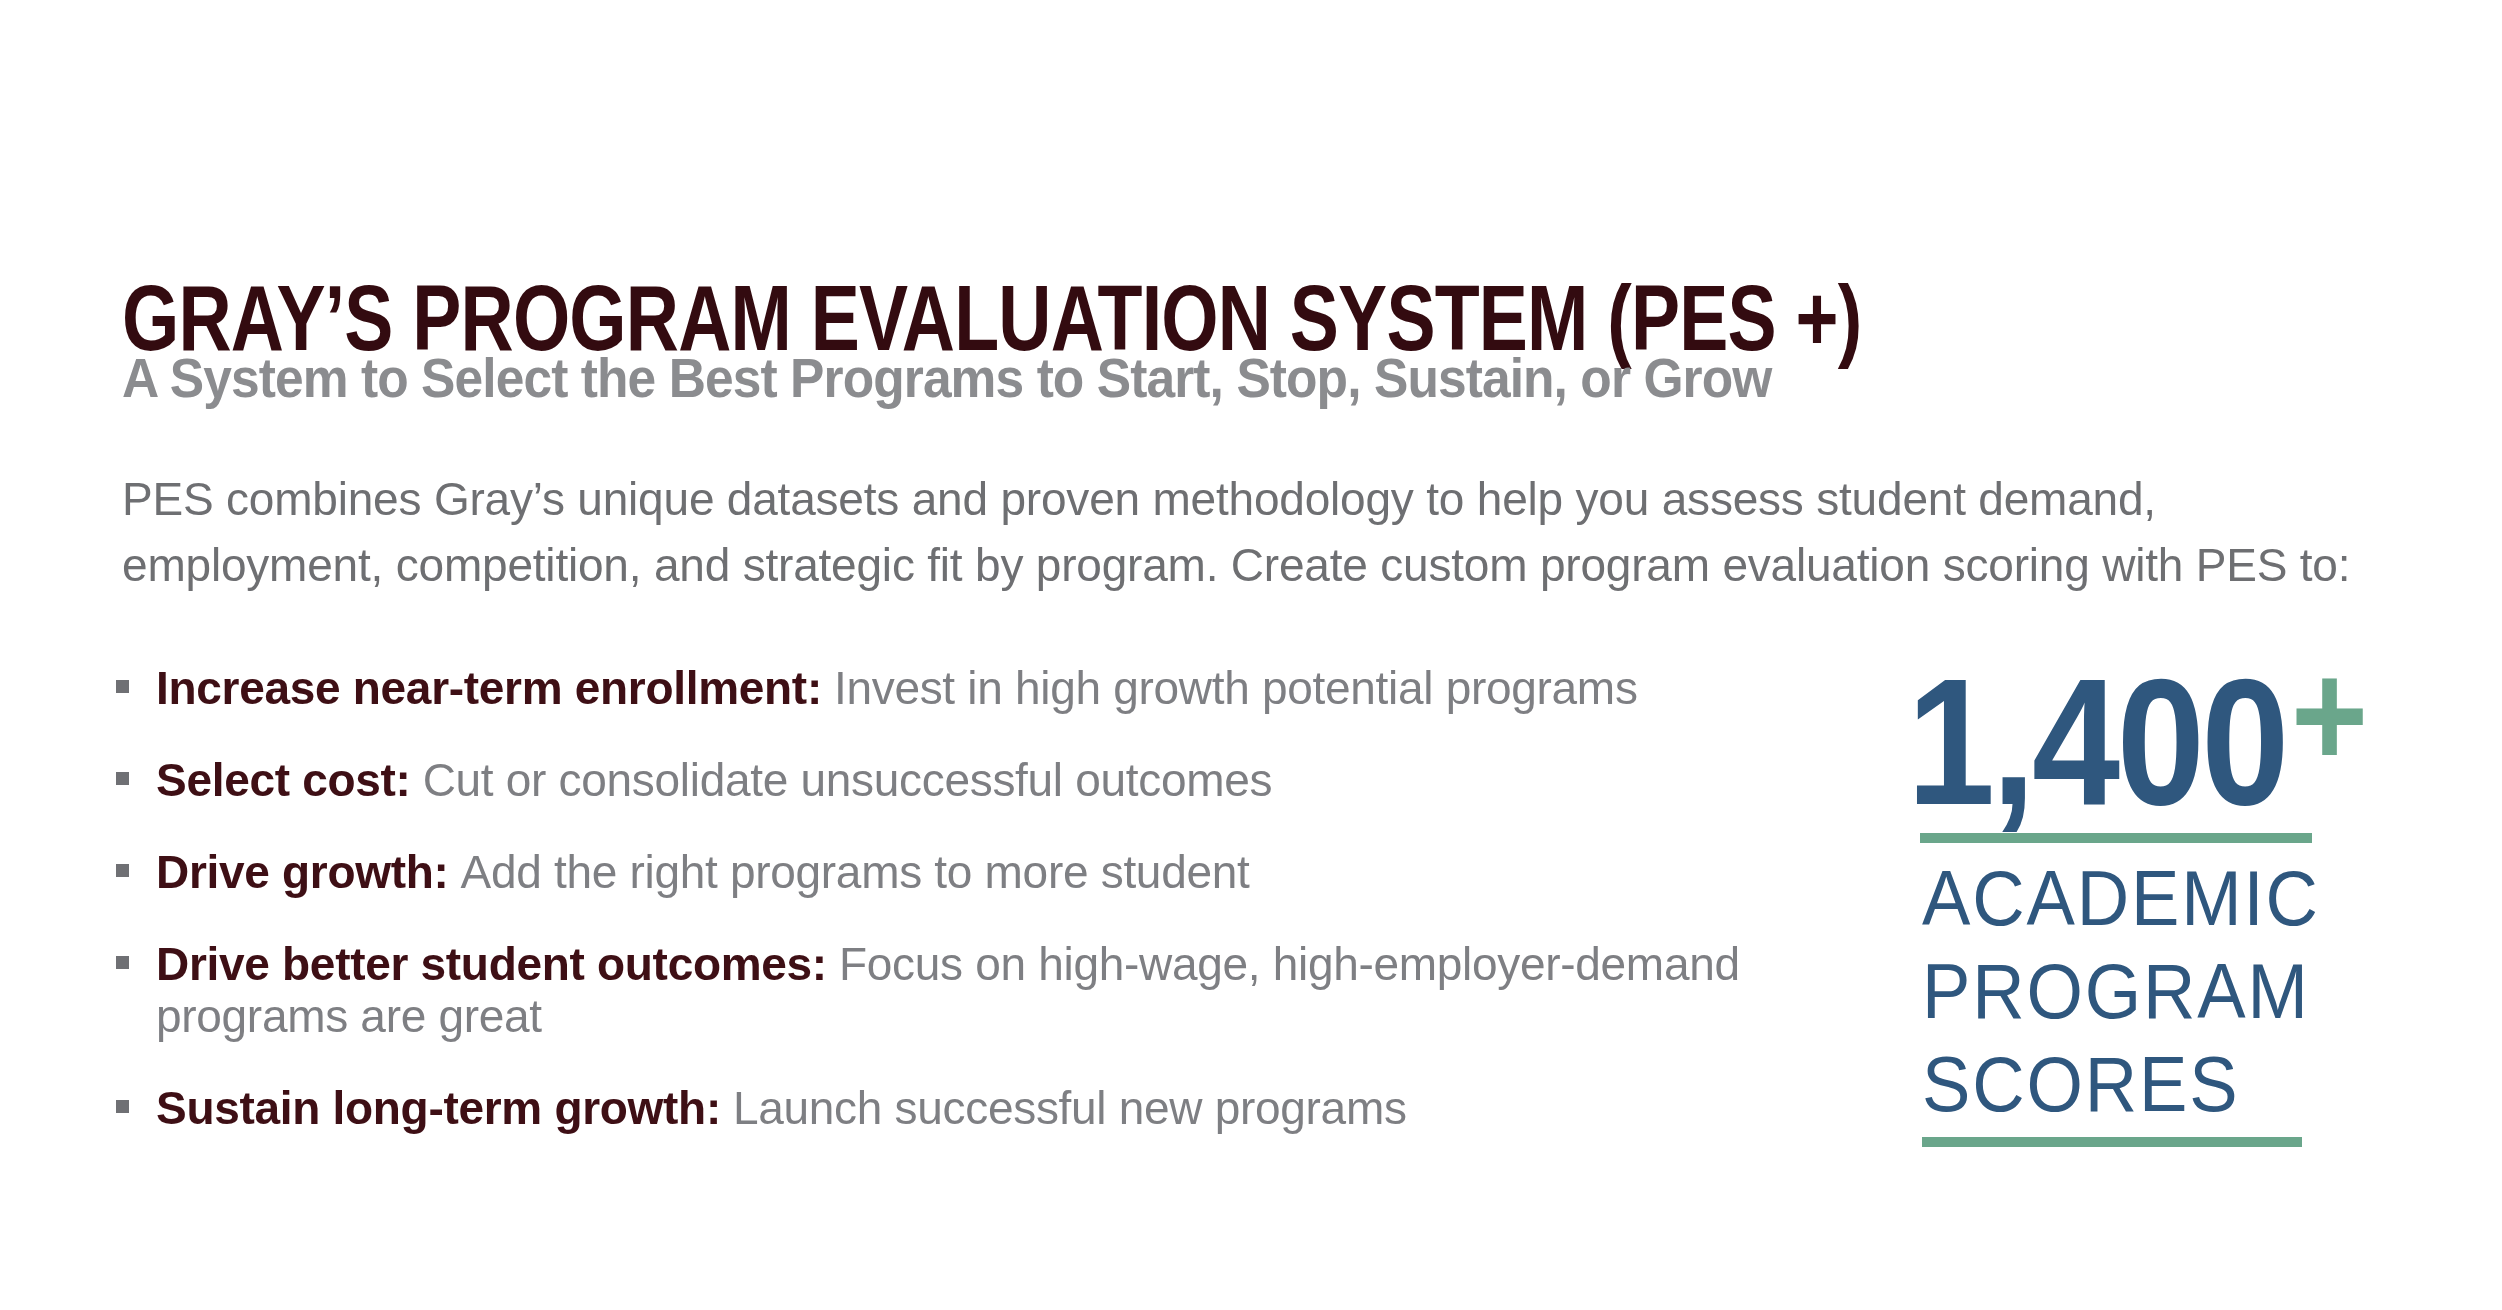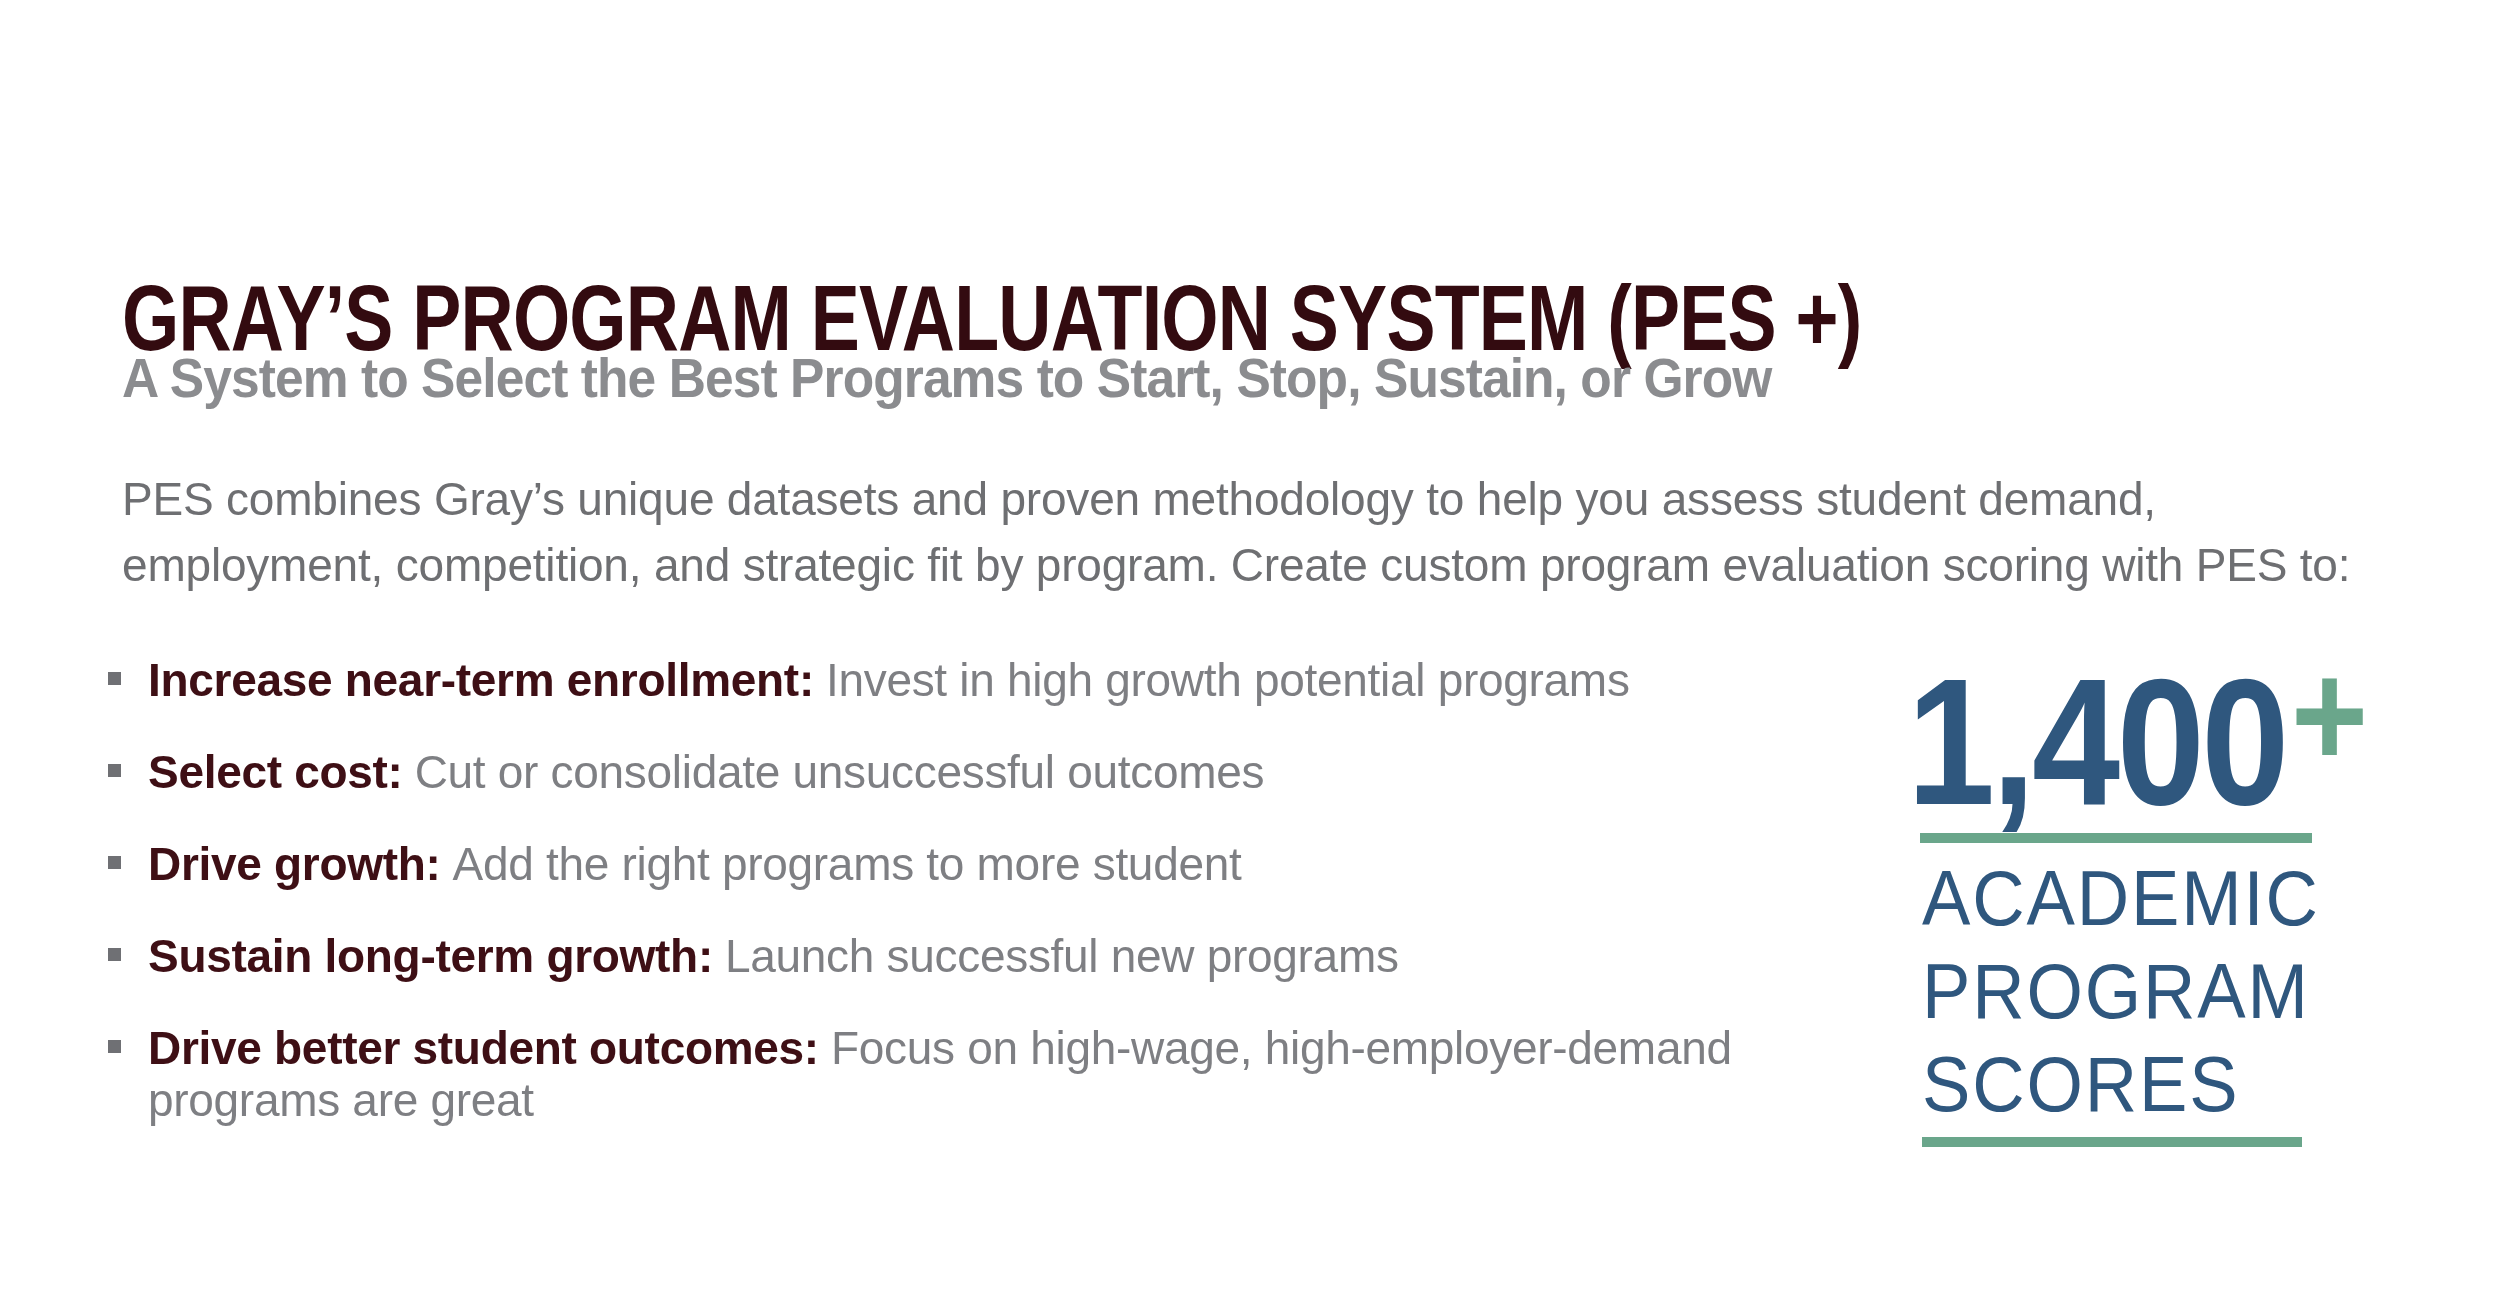--- a/index.html
+++ b/index.html
@@ -49,21 +49,21 @@
     line-height: 66px;
     letter-spacing: -0.2px;
     color: #6e6f72;
   }
   .bullets {
     position: absolute;
     left: 100px;
     top: 646px;
     width: 1770px;
     list-style: none;
-    margin: 8px;
+    margin: 16px;
     padding: 0;
   }
   .bullets li {
     display: flex;
     align-items: flex-start;
     margin: 0 0 40px 0;
     font-size: 46px;
     line-height: 52px;
     letter-spacing: -0.3px;
   }
@@ -163,25 +163,25 @@
     <li>
       <span class="marker"></span>
       <span class="bullet-text"><span class="lead">Select cost:</span><span class="rest">Cut or consolidate unsuccessful outcomes</span></span>
     </li>
     <li>
       <span class="marker"></span>
       <span class="bullet-text"><span class="lead">Drive growth:</span><span class="rest">Add the right programs to more student</span></span>
     </li>
     <li>
       <span class="marker"></span>
-      <span class="bullet-text"><span class="lead">Sustain long-term growth:</span><span class="rest">Launch successful new programs</span></span>
+      <span class="bullet-text"><span class="lead">Drive better student outcomes:</span><span class="rest">Focus on high-wage, high-employer-demand programs are great</span></span>
     </li>
     <li>
       <span class="marker"></span>
-      <span class="bullet-text"><span class="lead">Drive better student outcomes:</span><span class="rest">Focus on high-wage, high-employer-demand programs are great</span></span>
+      <span class="bullet-text"><span class="lead">Sustain long-term growth:</span><span class="rest">Launch successful new programs</span></span>
     </li>
   </ul>
 
   <aside class="stat">
     <div class="stat-number-row">
       <span class="stat-number">1,400</span><span class="stat-plus">+</span>
     </div>
     <div class="rule rule-top"></div>
     <div class="stat-words">
       <div>ACADEMIC</div>

